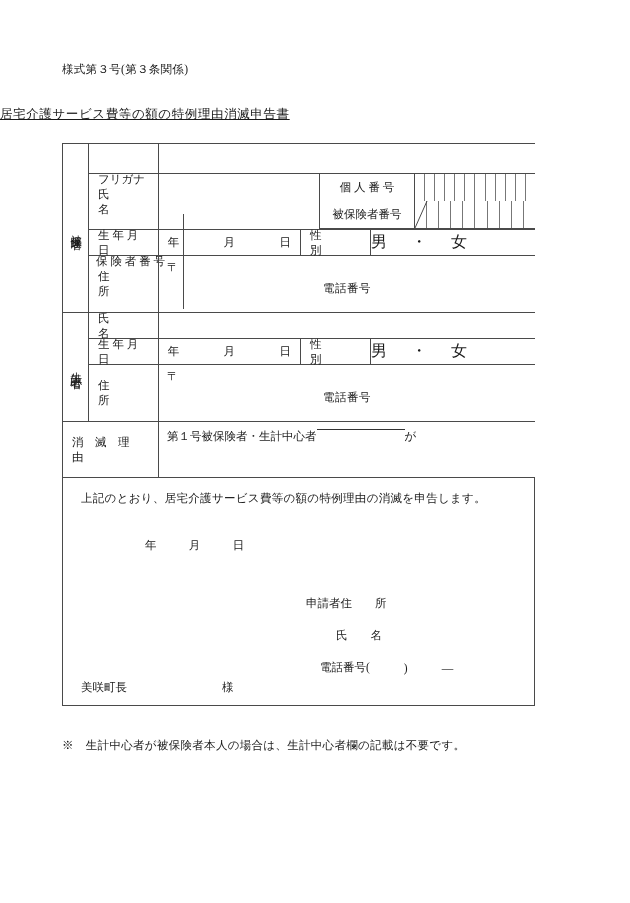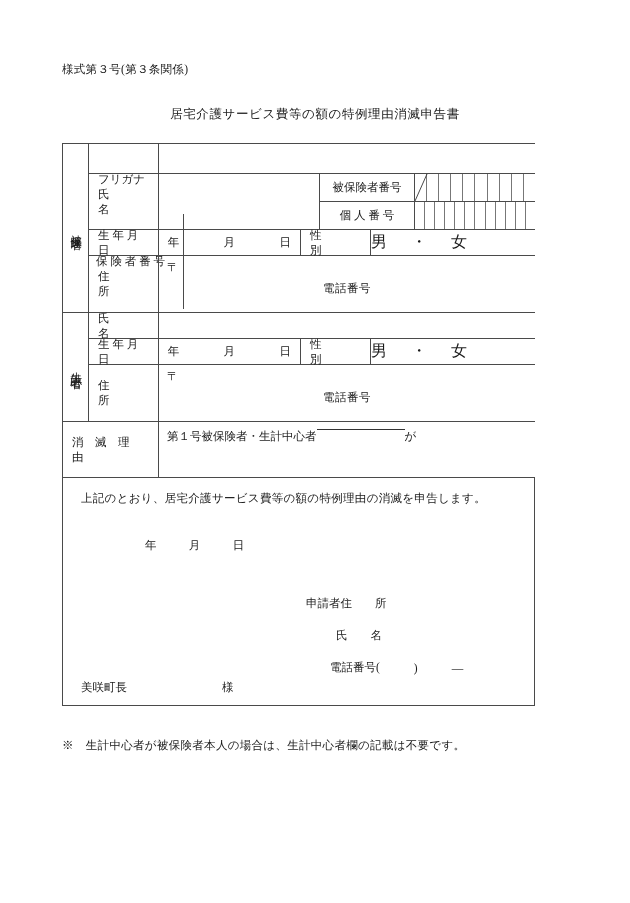--- a/index.html
+++ b/index.html
@@ -30,24 +30,24 @@
     top: 62px;
     font-size: 11.5px;
     letter-spacing: 0.3px;
     white-space: nowrap;
   }
   .doc-title {
     position: absolute;
     left: 0;
     top: 106px;
     width: 630px;
-    text-align: center;
     font-size: 12.5px;
     letter-spacing: 0.6px;
     white-space: nowrap;
+    text-decoration: underline;
   }
 
   
   .tbl {
     position: absolute;
     left: 62px;
     top: 143px;
     width: 473px;
     border-top: 1.3px solid #4a4a4a;
     border-left: 1.3px solid #4a4a4a;
@@ -234,21 +234,21 @@
     display: flex;
     margin-bottom: 17px;
     white-space: nowrap;
   }
   .sig .line .k {
     display: inline-flex;
     justify-content: space-between;
     width: 84px;
   }
   .sig .line.indent .k { margin-left: 30px; width: 54px; }
-  .sig .tel-line { margin-left: 24px; align-items: center; }
+  .sig .tel-line { margin-left: 14px; align-items: center; }
   .sig .dash { margin-left: 34px; }
 
   .addressee {
     position: absolute;
     left: 18px;
     bottom: 10px;
     white-space: nowrap;
   }
   .addressee .sama { margin-left: 92px; }
 
@@ -283,57 +283,57 @@
           <div class="cell lab">フリガナ</div>
           <div class="cell val"></div>
           <div class="cell numlab">保 険 者 番 号</div>
           <div class="cell numbox"></div>
         </div>
 
         <div class="row h-56">
           <div class="cell lab">氏　　　名</div>
           <div class="cell val"></div>
           <div style="width:215px;flex:0 0 215px;display:flex;flex-direction:column;">
+            <div class="row" style="height:27px;border-bottom:none;">
+              <div class="cell numlab wide">個 人 番 号</div>
+              <div class="cell numbox">
+                <div class="grid" id="grid-personal">
+                    <i></i>
+                    <i></i>
+                    <i></i>
+                    <i></i>
+                    <i></i>
+                    <i></i>
+                    <i></i>
+                    <i></i>
+                    <i></i>
+                    <i></i>
+                    <i></i>
+                    <i></i>
+                  </div>
+              </div>
+            </div>
             <div class="row h-28" style="height:28px;border-bottom:1.3px solid #4a4a4a;">
               <div class="cell numlab wide">被保険者番号</div>
               <div class="cell numbox">
                 <div class="grid" id="grid-insured">
                     <i></i>
                     <i></i>
                     <i></i>
                     <i></i>
                     <i></i>
                     <i></i>
                     <i></i>
                     <i></i>
                     <i></i>
                     <i></i>
                   </div>
                 <svg class="diag" viewBox="0 0 120 28" preserveAspectRatio="none">
                   <line x1="0" y1="28" x2="12" y2="0" stroke="#444" stroke-width="1"></line>
                 </svg>
-              </div>
-            </div>
-            <div class="row" style="height:27px;border-bottom:none;">
-              <div class="cell numlab wide">個 人 番 号</div>
-              <div class="cell numbox">
-                <div class="grid" id="grid-personal">
-                    <i></i>
-                    <i></i>
-                    <i></i>
-                    <i></i>
-                    <i></i>
-                    <i></i>
-                    <i></i>
-                    <i></i>
-                    <i></i>
-                    <i></i>
-                    <i></i>
-                    <i></i>
-                  </div>
               </div>
             </div>
           </div>
         </div>
 
         <div class="row h-26">
           <div class="cell lab">生 年 月 日</div>
           <div class="cell" style="width:142px;flex:0 0 142px;">
             <div class="ymd">
               <span>年</span>

